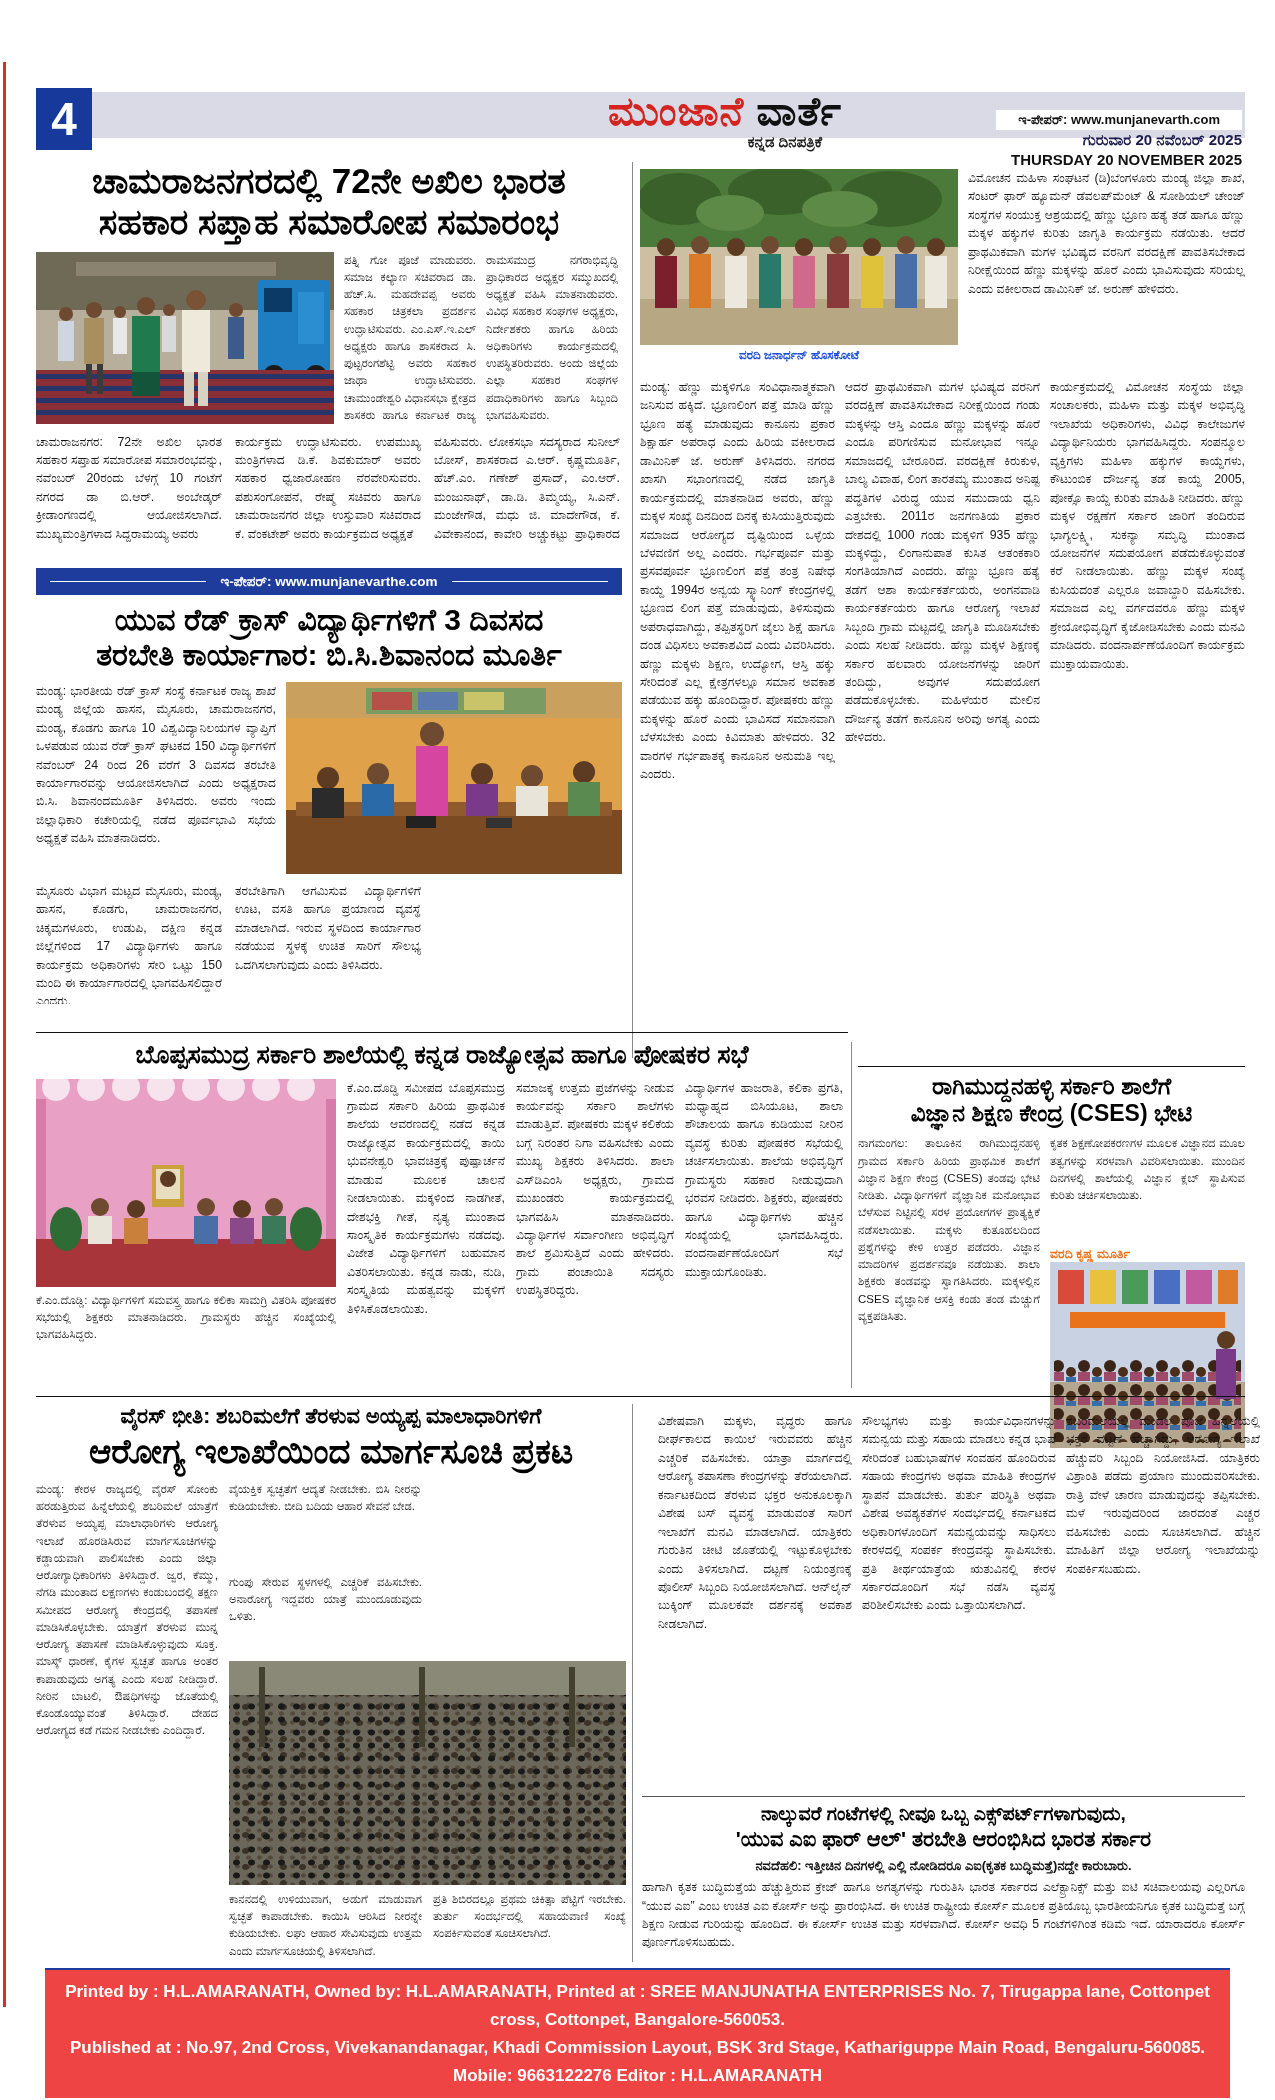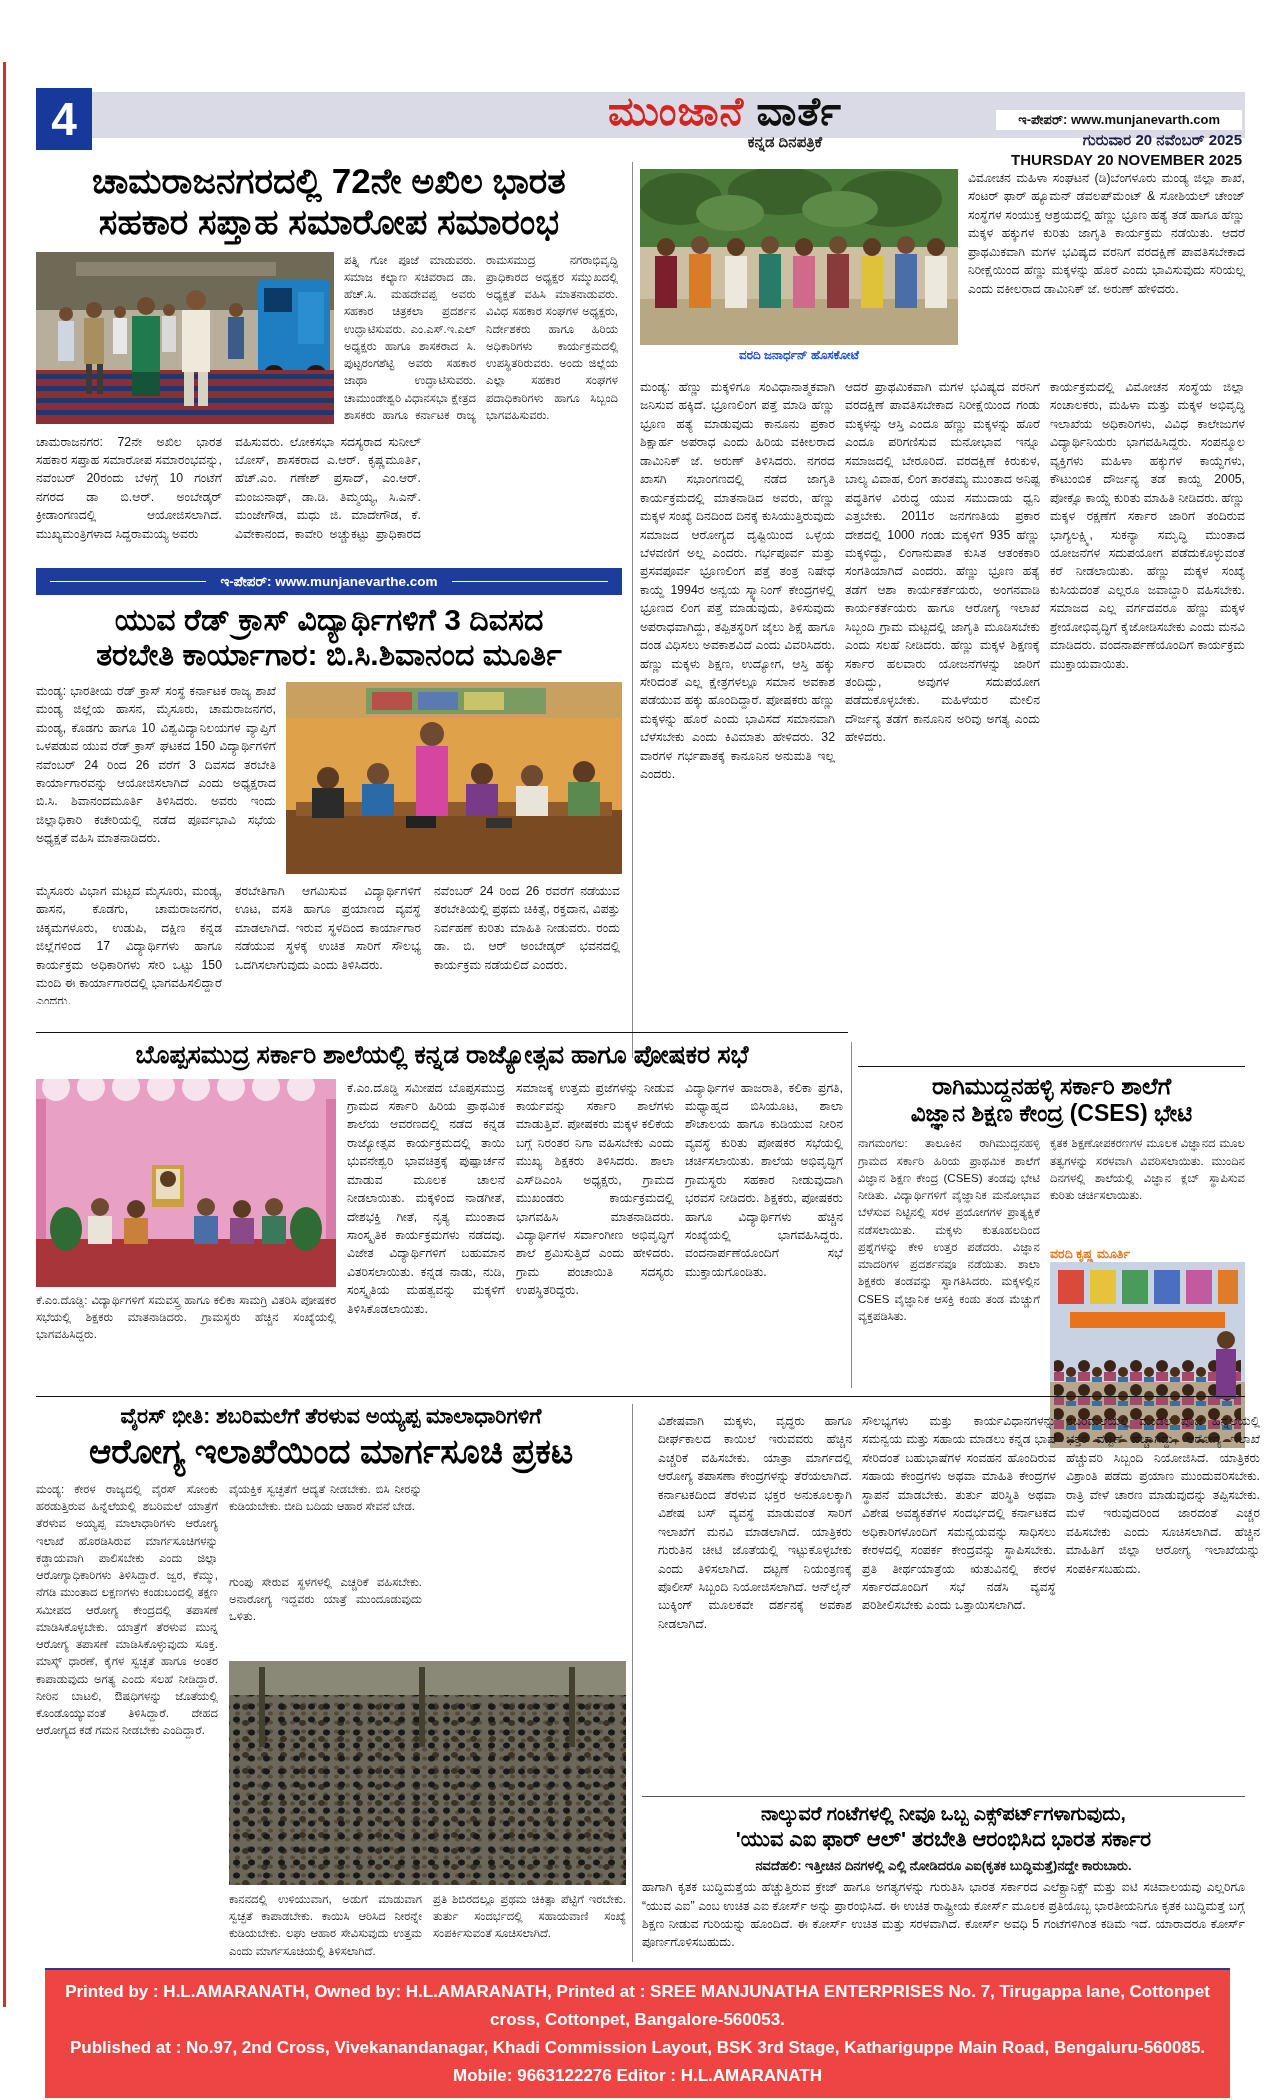--- a/index.html
+++ b/index.html
@@ -110,20 +110,21 @@
             <circle cx="133" cy="58" r="6" fill="#6e4a30"></circle>
               <rect x="126" y="64" width="14" height="36" fill="#d9d9d9"></rect>
           </g>
         </svg>
       </div>
       <div class="col" style="width:132px;height:174px;">ಪತ್ನಿ ಗೋ ಪೂಜೆ ಮಾಡುವರು. ಸಮಾಜ ಕಲ್ಯಾಣ ಸಚಿವರಾದ ಡಾ. ಹೆಚ್.ಸಿ. ಮಹದೇವಪ್ಪ ಅವರು ಸಹಕಾರ ಚಿತ್ರಕಲಾ ಪ್ರದರ್ಶನ ಉದ್ಘಾಟಿಸುವರು. ಎಂ.ಎಸ್.ಇ.ಎಲ್ ಅಧ್ಯಕ್ಷರು ಹಾಗೂ ಶಾಸಕರಾದ ಸಿ. ಪುಟ್ಟರಂಗಶೆಟ್ಟಿ ಅವರು ಸಹಕಾರ ಜಾಥಾ ಉದ್ಘಾಟಿಸುವರು. ಚಾಮುಂಡೇಶ್ವರಿ ವಿಧಾನಸಭಾ ಕ್ಷೇತ್ರದ ಶಾಸಕರು ಹಾಗೂ ಕರ್ನಾಟಕ ರಾಜ್ಯ ಸಹಕಾರ ಮಹಾಮಂಡಳ ಅಧ್ಯಕ್ಷರಾದ ಜಿ.ಟಿ. ದೇವೇಗೌಡ ಅವರು ಸಹಕಾರ ಪತ್ರಿಕೆಯ ವಿಶೇಷ ಸಂಚಿಕೆ ಬಿಡುಗಡೆ ಮಾಡುವರು.</div>
       <div class="col" style="width:132px;height:174px;">ರಾಮಸಮುದ್ರ ನಗರಾಭಿವೃದ್ಧಿ ಪ್ರಾಧಿಕಾರದ ಅಧ್ಯಕ್ಷರ ಸಮ್ಮುಖದಲ್ಲಿ ಅಧ್ಯಕ್ಷತೆ ವಹಿಸಿ ಮಾತನಾಡುವರು. ವಿವಿಧ ಸಹಕಾರ ಸಂಘಗಳ ಅಧ್ಯಕ್ಷರು, ನಿರ್ದೇಶಕರು ಹಾಗೂ ಹಿರಿಯ ಅಧಿಕಾರಿಗಳು ಕಾರ್ಯಕ್ರಮದಲ್ಲಿ ಉಪಸ್ಥಿತರಿರುವರು. ಅಂದು ಜಿಲ್ಲೆಯ ಎಲ್ಲಾ ಸಹಕಾರ ಸಂಘಗಳ ಪದಾಧಿಕಾರಿಗಳು ಹಾಗೂ ಸಿಬ್ಬಂದಿ ಭಾಗವಹಿಸುವರು.</div>
     </div>
     <div class="row" style="margin-top:7px;gap:13px;">
       <div class="col big" style="width:186px;height:112px;">ಚಾಮರಾಜನಗರ: 72ನೇ ಅಖಿಲ ಭಾರತ ಸಹಕಾರ ಸಪ್ತಾಹ ಸಮಾರೋಪ ಸಮಾರಂಭವನ್ನು, ನವೆಂಬರ್ 20ರಂದು ಬೆಳಗ್ಗೆ 10 ಗಂಟೆಗೆ ನಗರದ ಡಾ ಬಿ.ಆರ್. ಅಂಬೇಡ್ಕರ್ ಕ್ರೀಡಾಂಗಣದಲ್ಲಿ ಆಯೋಜಿಸಲಾಗಿದೆ. ಮುಖ್ಯಮಂತ್ರಿಗಳಾದ ಸಿದ್ದರಾಮಯ್ಯ ಅವರು</div>
+      <div class="col big" style="width:186px;height:112px;">ಕಾರ್ಯಕ್ರಮ ಉದ್ಘಾಟಿಸುವರು. ಉಪಮುಖ್ಯ ಮಂತ್ರಿಗಳಾದ ಡಿ.ಕೆ. ಶಿವಕುಮಾರ್ ಅವರು ಸಹಕಾರ ಧ್ವಜಾರೋಹಣ ನೆರವೇರಿಸುವರು. ಪಶುಸಂಗೋಪನೆ, ರೇಷ್ಮೆ ಸಚಿವರು ಹಾಗೂ ಚಾಮರಾಜನಗರ ಜಿಲ್ಲಾ ಉಸ್ತುವಾರಿ ಸಚಿವರಾದ ಕೆ. ವೆಂಕಟೇಶ್ ಅವರು ಕಾರ್ಯಕ್ರಮದ ಅಧ್ಯಕ್ಷತೆ</div>
       <div class="col big" style="width:186px;height:112px;">ವಹಿಸುವರು. ಲೋಕಸಭಾ ಸದಸ್ಯರಾದ ಸುನೀಲ್ ಬೋಸ್, ಶಾಸಕರಾದ ಎ.ಆರ್. ಕೃಷ್ಣಮೂರ್ತಿ, ಹೆಚ್.ಎಂ. ಗಣೇಶ್ ಪ್ರಸಾದ್, ಎಂ.ಆರ್. ಮಂಜುನಾಥ್, ಡಾ.ಡಿ. ತಿಮ್ಮಯ್ಯ, ಸಿ.ಎನ್. ಮಂಜೇಗೌಡ, ಮಧು ಜಿ. ಮಾದೇಗೌಡ, ಕೆ. ವಿವೇಕಾನಂದ, ಕಾವೇರಿ ಅಚ್ಚುಕಟ್ಟು ಪ್ರಾಧಿಕಾರದ ಅಧ್ಯಕ್ಷರಾದ ಪಿ. ಮರಿಸ್ವಾಮಿ, ಚಾಮರಾಜನಗರ–</div>
     </div>
   </div>
 
   <div class="abs banner">
     <span class="line"></span>
     <span>ಇ-ಪೇಪರ್: www.munjanevarthe.com</span>
     <span class="line"></span>
   </div>
 
@@ -159,21 +160,20 @@
               <rect x="282" y="100" width="32" height="34" fill="#5a8a50"></rect>
             <rect x="120" y="134" width="30" height="12" fill="#222"></rect>
               <rect x="200" y="136" width="26" height="10" fill="#333"></rect>
           </g>
         </svg>
       </div>
     </div>
     <div class="row" style="margin-top:8px;gap:13px;">
       <div class="col big" style="width:186px;height:122px;">ಮೈಸೂರು ವಿಭಾಗ ಮಟ್ಟದ ಮೈಸೂರು, ಮಂಡ್ಯ, ಹಾಸನ, ಕೊಡಗು, ಚಾಮರಾಜನಗರ, ಚಿಕ್ಕಮಗಳೂರು, ಉಡುಪಿ, ದಕ್ಷಿಣ ಕನ್ನಡ ಜಿಲ್ಲೆಗಳಿಂದ 17 ವಿದ್ಯಾರ್ಥಿಗಳು ಹಾಗೂ ಕಾರ್ಯಕ್ರಮ ಅಧಿಕಾರಿಗಳು ಸೇರಿ ಒಟ್ಟು 150 ಮಂದಿ ಈ ಕಾರ್ಯಾಗಾರದಲ್ಲಿ ಭಾಗವಹಿಸಲಿದ್ದಾರೆ ಎಂದರು.</div>
       <div class="col big" style="width:186px;height:122px;">ತರಬೇತಿಗಾಗಿ ಆಗಮಿಸುವ ವಿದ್ಯಾರ್ಥಿಗಳಿಗೆ ಊಟ, ವಸತಿ ಹಾಗೂ ಪ್ರಯಾಣದ ವ್ಯವಸ್ಥೆ ಮಾಡಲಾಗಿದೆ. ಇರುವ ಸ್ಥಳದಿಂದ ಕಾರ್ಯಾಗಾರ ನಡೆಯುವ ಸ್ಥಳಕ್ಕೆ ಉಚಿತ ಸಾರಿಗೆ ಸೌಲಭ್ಯ ಒದಗಿಸಲಾಗುವುದು ಎಂದು ತಿಳಿಸಿದರು.</div>
-      <div class="col big" style="width:186px;height:122px;">ನವೆಂಬರ್ 24 ರಿಂದ 26 ರವರೆಗೆ ನಡೆಯುವ ತರಬೇತಿಯಲ್ಲಿ ಪ್ರಥಮ ಚಿಕಿತ್ಸೆ, ರಕ್ತದಾನ, ವಿಪತ್ತು ನಿರ್ವಹಣೆ ಕುರಿತು ಮಾಹಿತಿ ನೀಡುವರು. ರಂದು ಡಾ. ಬಿ. ಆರ್ ಅಂಬೇಡ್ಕರ್ ಭವನದಲ್ಲಿ ಕಾರ್ಯಕ್ರಮ ನಡೆಯಲಿದೆ ಎಂದರು.</div>
     </div>
   </div>
 
   <div class="abs hrule" style="left:36px;top:1032px;width:812px;"></div>
 
   <div class="abs" style="left:36px;top:1040px;width:812px;">
     <div class="headline" style="font-size:25px;white-space:nowrap;">ಬೊಪ್ಪಸಮುದ್ರ ಸರ್ಕಾರಿ ಶಾಲೆಯಲ್ಲಿ ಕನ್ನಡ ರಾಜ್ಯೋತ್ಸವ ಹಾಗೂ ಪೋಷಕರ ಸಭೆ</div>
     <div class="row" style="margin-top:9px;gap:11px;">
       <div style="width:300px;">
         <div class="photo" style="width:300px;height:208px;">

